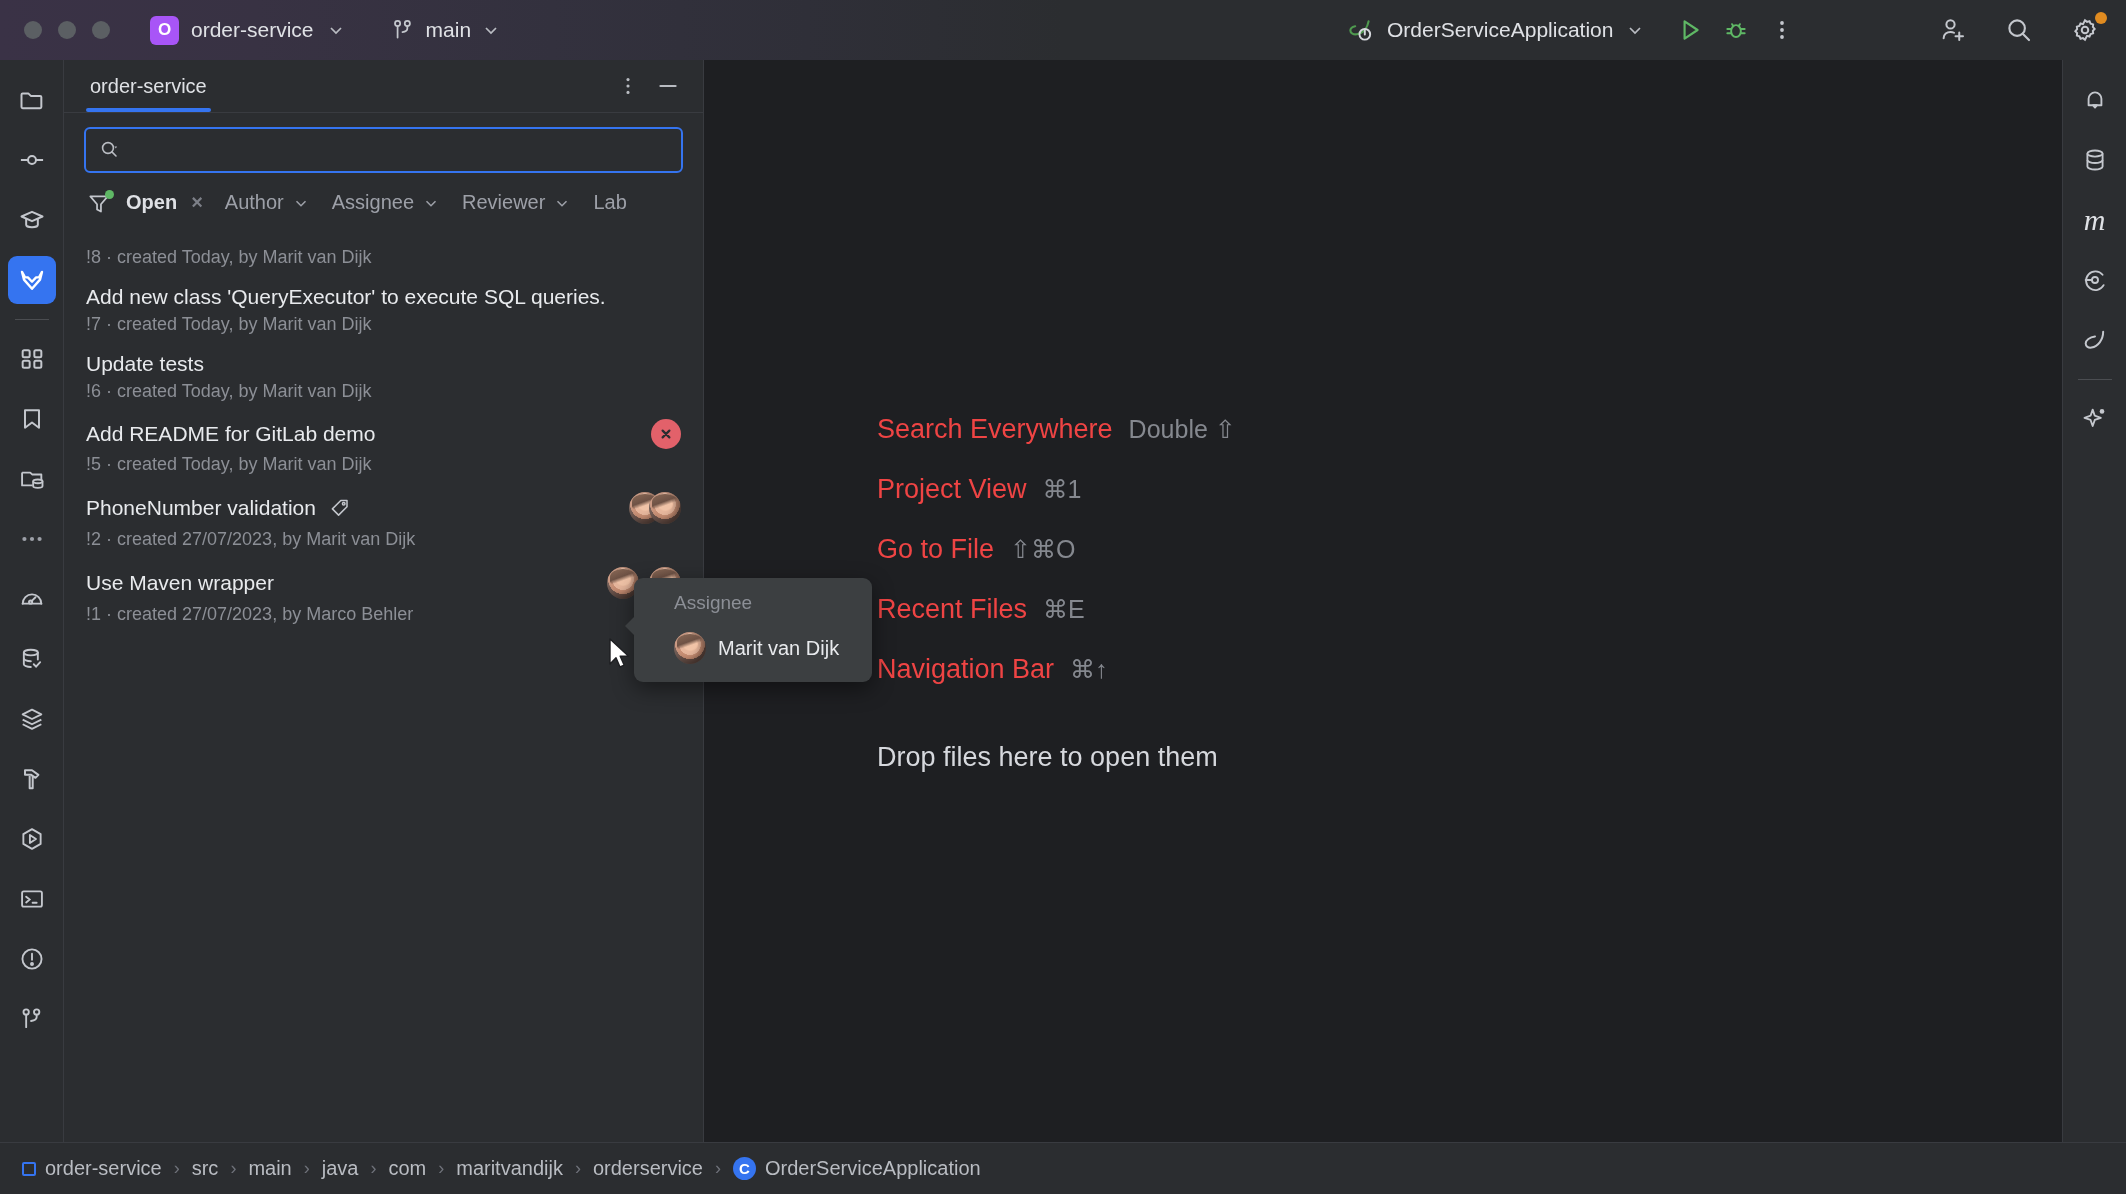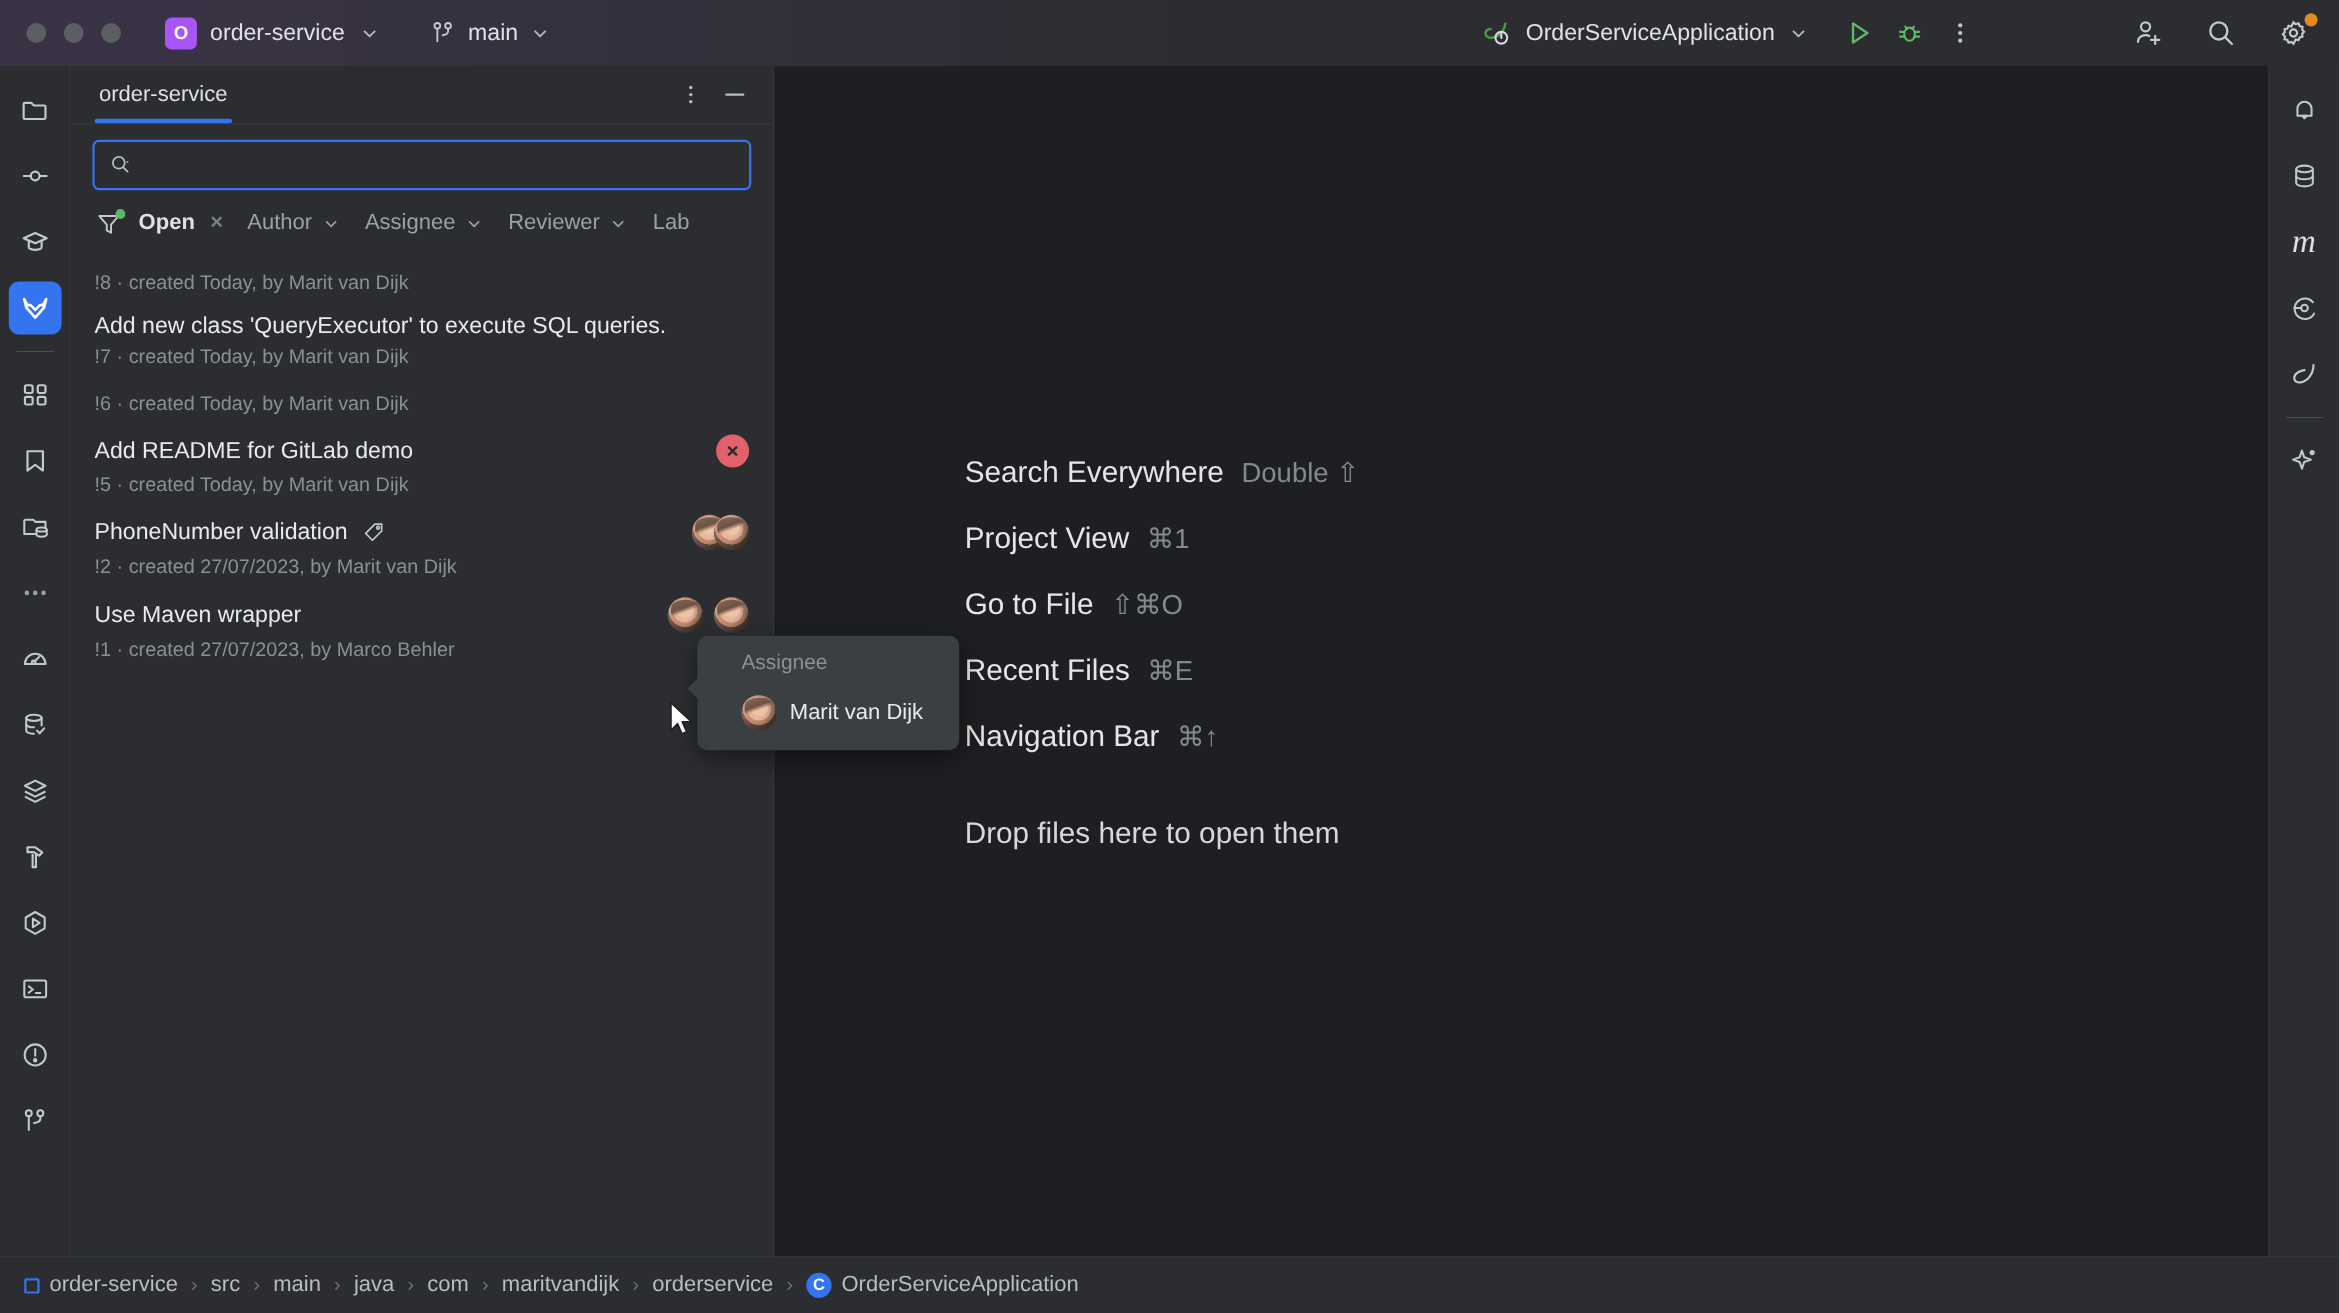--- a/index.html
+++ b/index.html
@@ -135,21 +135,21 @@
   .tt-row { display: flex; align-items: center; gap: 12px; margin-top: 18px; padding-left: 22px; }
   .tt-name { color: #e8eaed; font-size: 20px; white-space: nowrap; }
 
   
   .cursor { position: absolute; left: 608px; top: 638px; z-index: 60; }
 
   
   .editor { flex: 1; background: #1e1f22; position: relative; }
   .shortcuts { position: absolute; left: 877px; top: 414px; display: flex; flex-direction: column; gap: 0; }
   .sc-row { display: flex; align-items: baseline; gap: 16px; height: 60px; }
-  .sc-name { color: #e5e5e5; font-size: 27px; }
+  .sc-name { color: #ef4444; font-size: 27px; }
   .sc-key { color: #85888f; font-size: 25px; }
   .sc-drop { color: #d6d8dd; font-size: 27px; margin-top: 28px; }
 
   
   .statusbar {
     height: 52px; min-height: 52px; background: #2b2d30;
     display: flex; align-items: center; padding-left: 18px; gap: 0;
     border-top: 1px solid #393b40;
   }
   .bc-item { color: #b9bcc2; font-size: 20px; padding: 0 4px; display: flex; align-items: center; gap: 9px; }
@@ -447,20 +447,23 @@
         </div>
 
         <div class="mr-item">
           <div class="mr-row">
             <span class="mr-title">Add new class 'QueryExecutor' to execute SQL queries.</span>
           </div>
           <div class="mr-sub">!7 · created Today, by Marit van Dijk</div>
         </div>
 
         <div class="mr-item">
+          <div class="mr-row">
+            <span class="mr-title">Update tests</span>
+          </div>
           <div class="mr-sub">!6 · created Today, by Marit van Dijk</div>
         </div>
 
         <div class="mr-item">
           <div class="mr-row">
             <span class="mr-title">Add README for GitLab demo</span>
             <span class="mr-right">
               <span class="err-badge">
                 <svg width="18" height="18" viewBox="0 0 24 24" stroke="#2b2d30" stroke-width="3" stroke-linecap="round">
                     <path d="M7.5 7.5l9 9M16.5 7.5l-9 9"></path>

